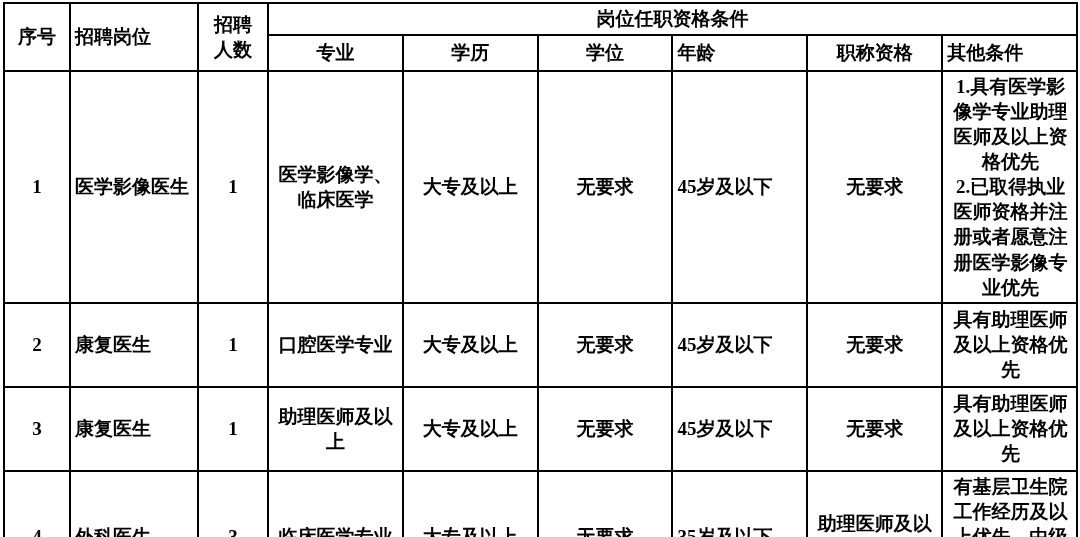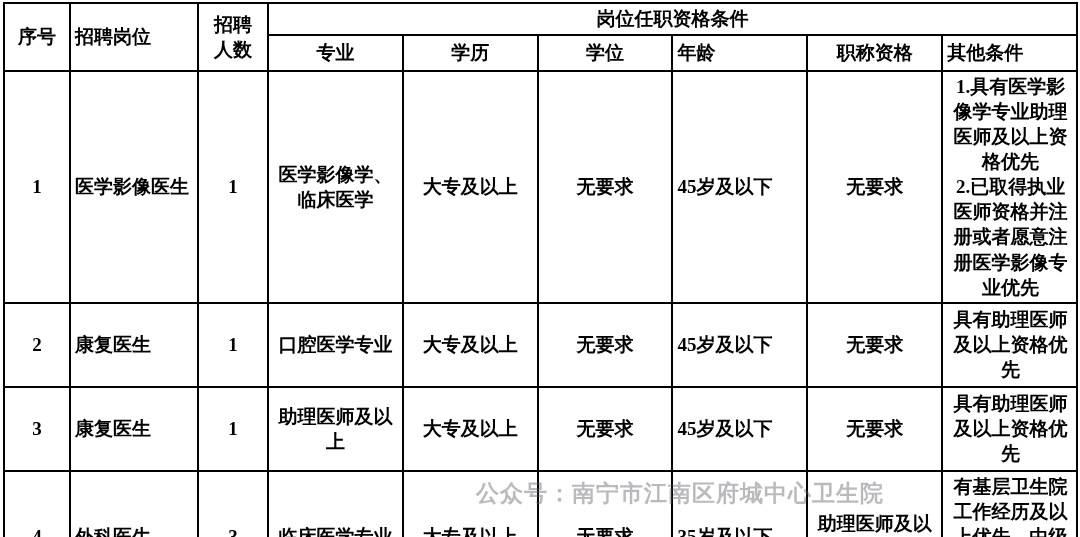--- a/index.html
+++ b/index.html
@@ -159,14 +159,13 @@
         <td class="c-age">35岁及以下</td>
         <td class="c-title">助理医师及以上</td>
         <td class="c-other">
             <span class="other-lines">有基层卫生院工作经历及以上优先，中级以上职称可放宽年龄至45岁</span>
           </td>
       </tr>
 
     </tbody>
   </table>
 
-  <div class="watermark">公众号：南宁市江南区府城中心卫生院</div>
 </div>
 
 </body></html>

